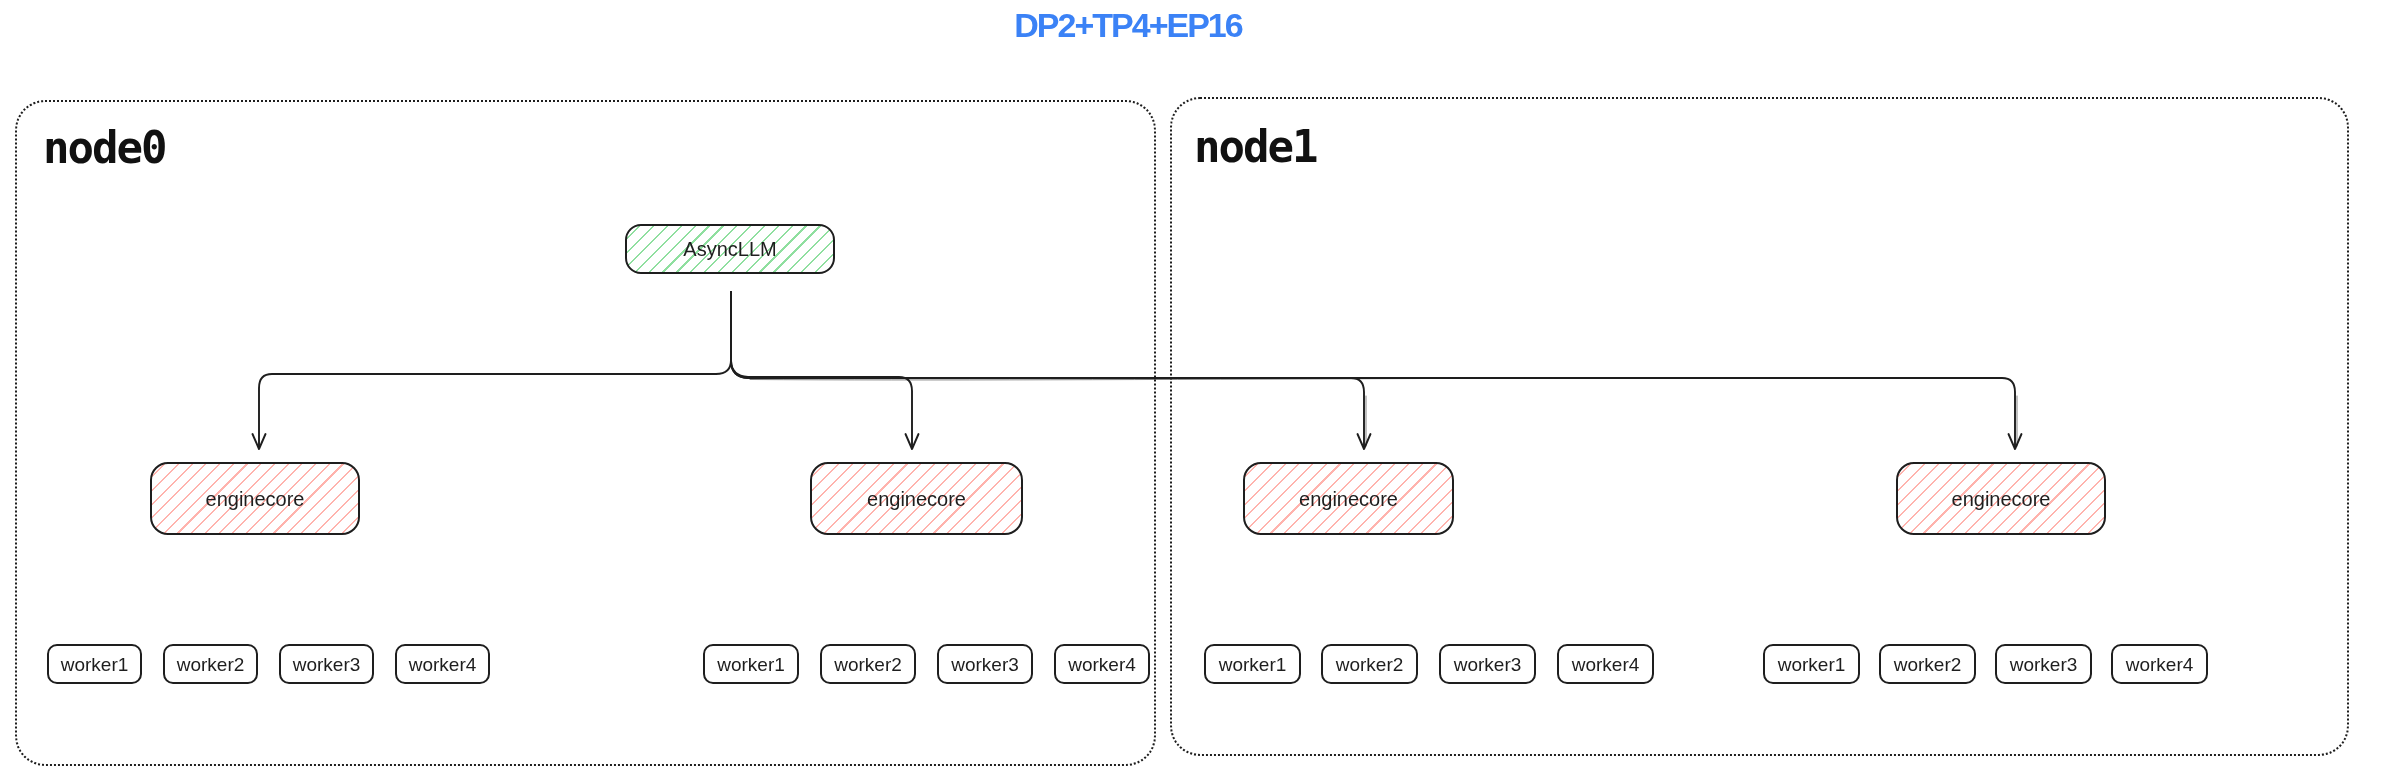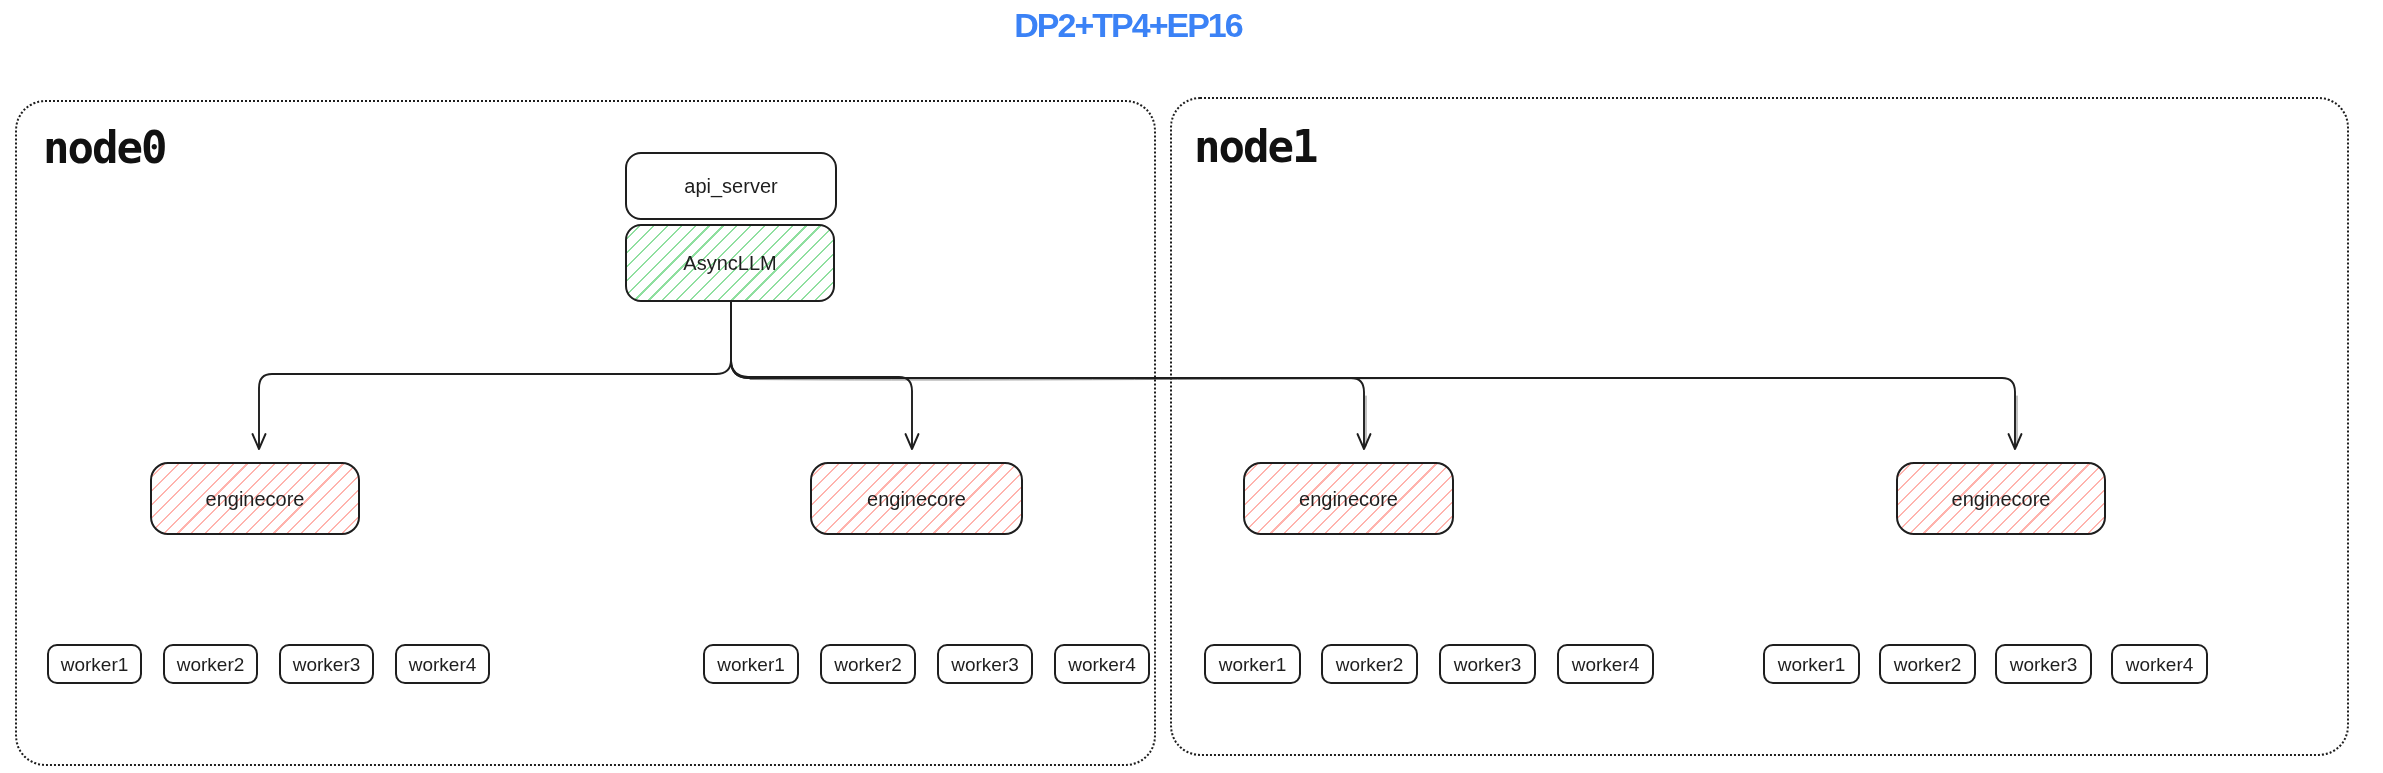--- a/index.html
+++ b/index.html
@@ -107,23 +107,22 @@
 
     <path class="sketch-double" d="M750 379.5 C 1100 381.5 1700 375.5 2008 378.5"></path>
     <path class="sketch-double" d="M1366 396 L1366 446"></path>
     <path class="sketch-double" d="M2017 396 L2017 446"></path>
   </svg>
 
   <div class="node" style="left:15px; top:100px; width:1137px; height:662px;">
 
     <div class="node-label" style="left:26px; top:20px;">node0</div>
 
-    <div class="box" style="left:608px; top:50px; width:212px; height:68px;">api_server</div>
 
-    <div class="box hatch-green" style="left:608px; top:122px; width:210px; height:78px;">AsyncLLM</div>
+    <div class="box hatch-green" style="left:608px; top:122px; width:210px; height:50px;">AsyncLLM</div>
 
     <div class="box hatch-red engine" style="left:133px; top:360px; width:210px; height:73px;">enginecore</div>
 
     <div class="box hatch-red engine" style="left:793px; top:360px; width:213px; height:73px;">enginecore</div>
 
     <div class="box worker" style="left:22px; top:542px; width:95px; height:40px;">worker1</div>
     <div class="box worker" style="left:138px; top:542px; width:95px; height:40px;">worker2</div>
     <div class="box worker" style="left:254px; top:542px; width:95px; height:40px;">worker3</div>
     <div class="box worker" style="left:370px; top:542px; width:95px; height:40px;">worker4</div>
 

